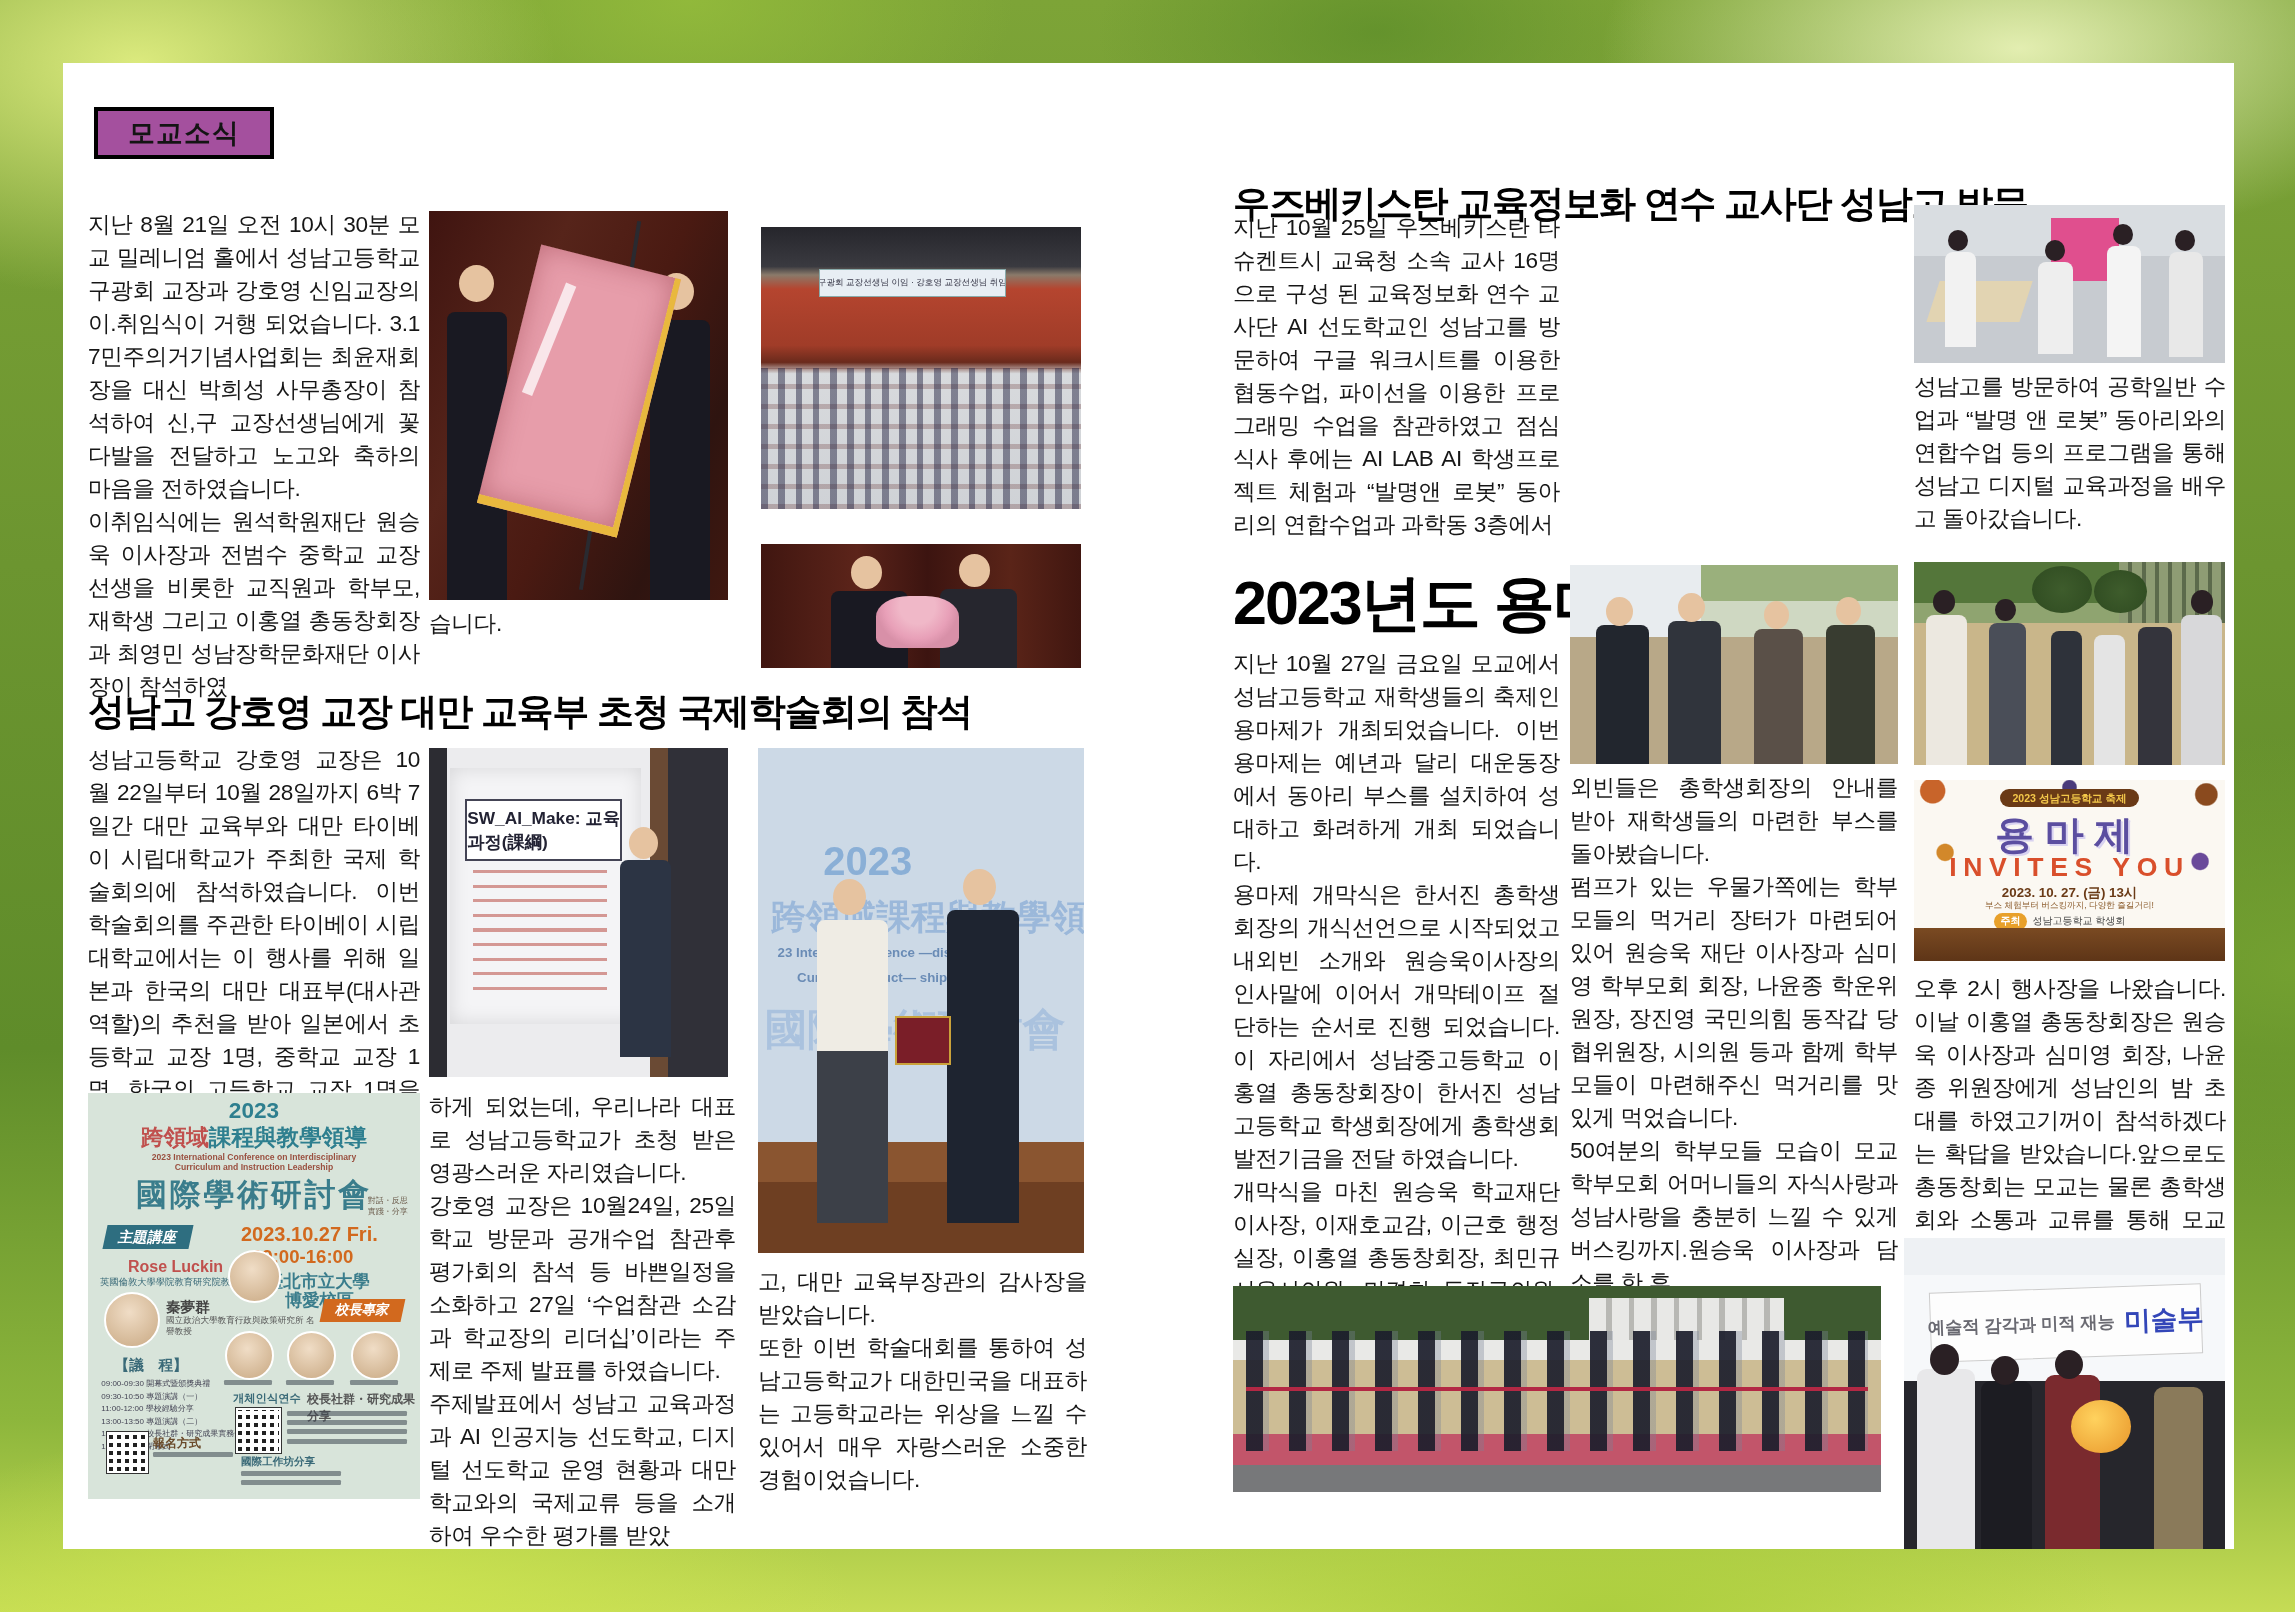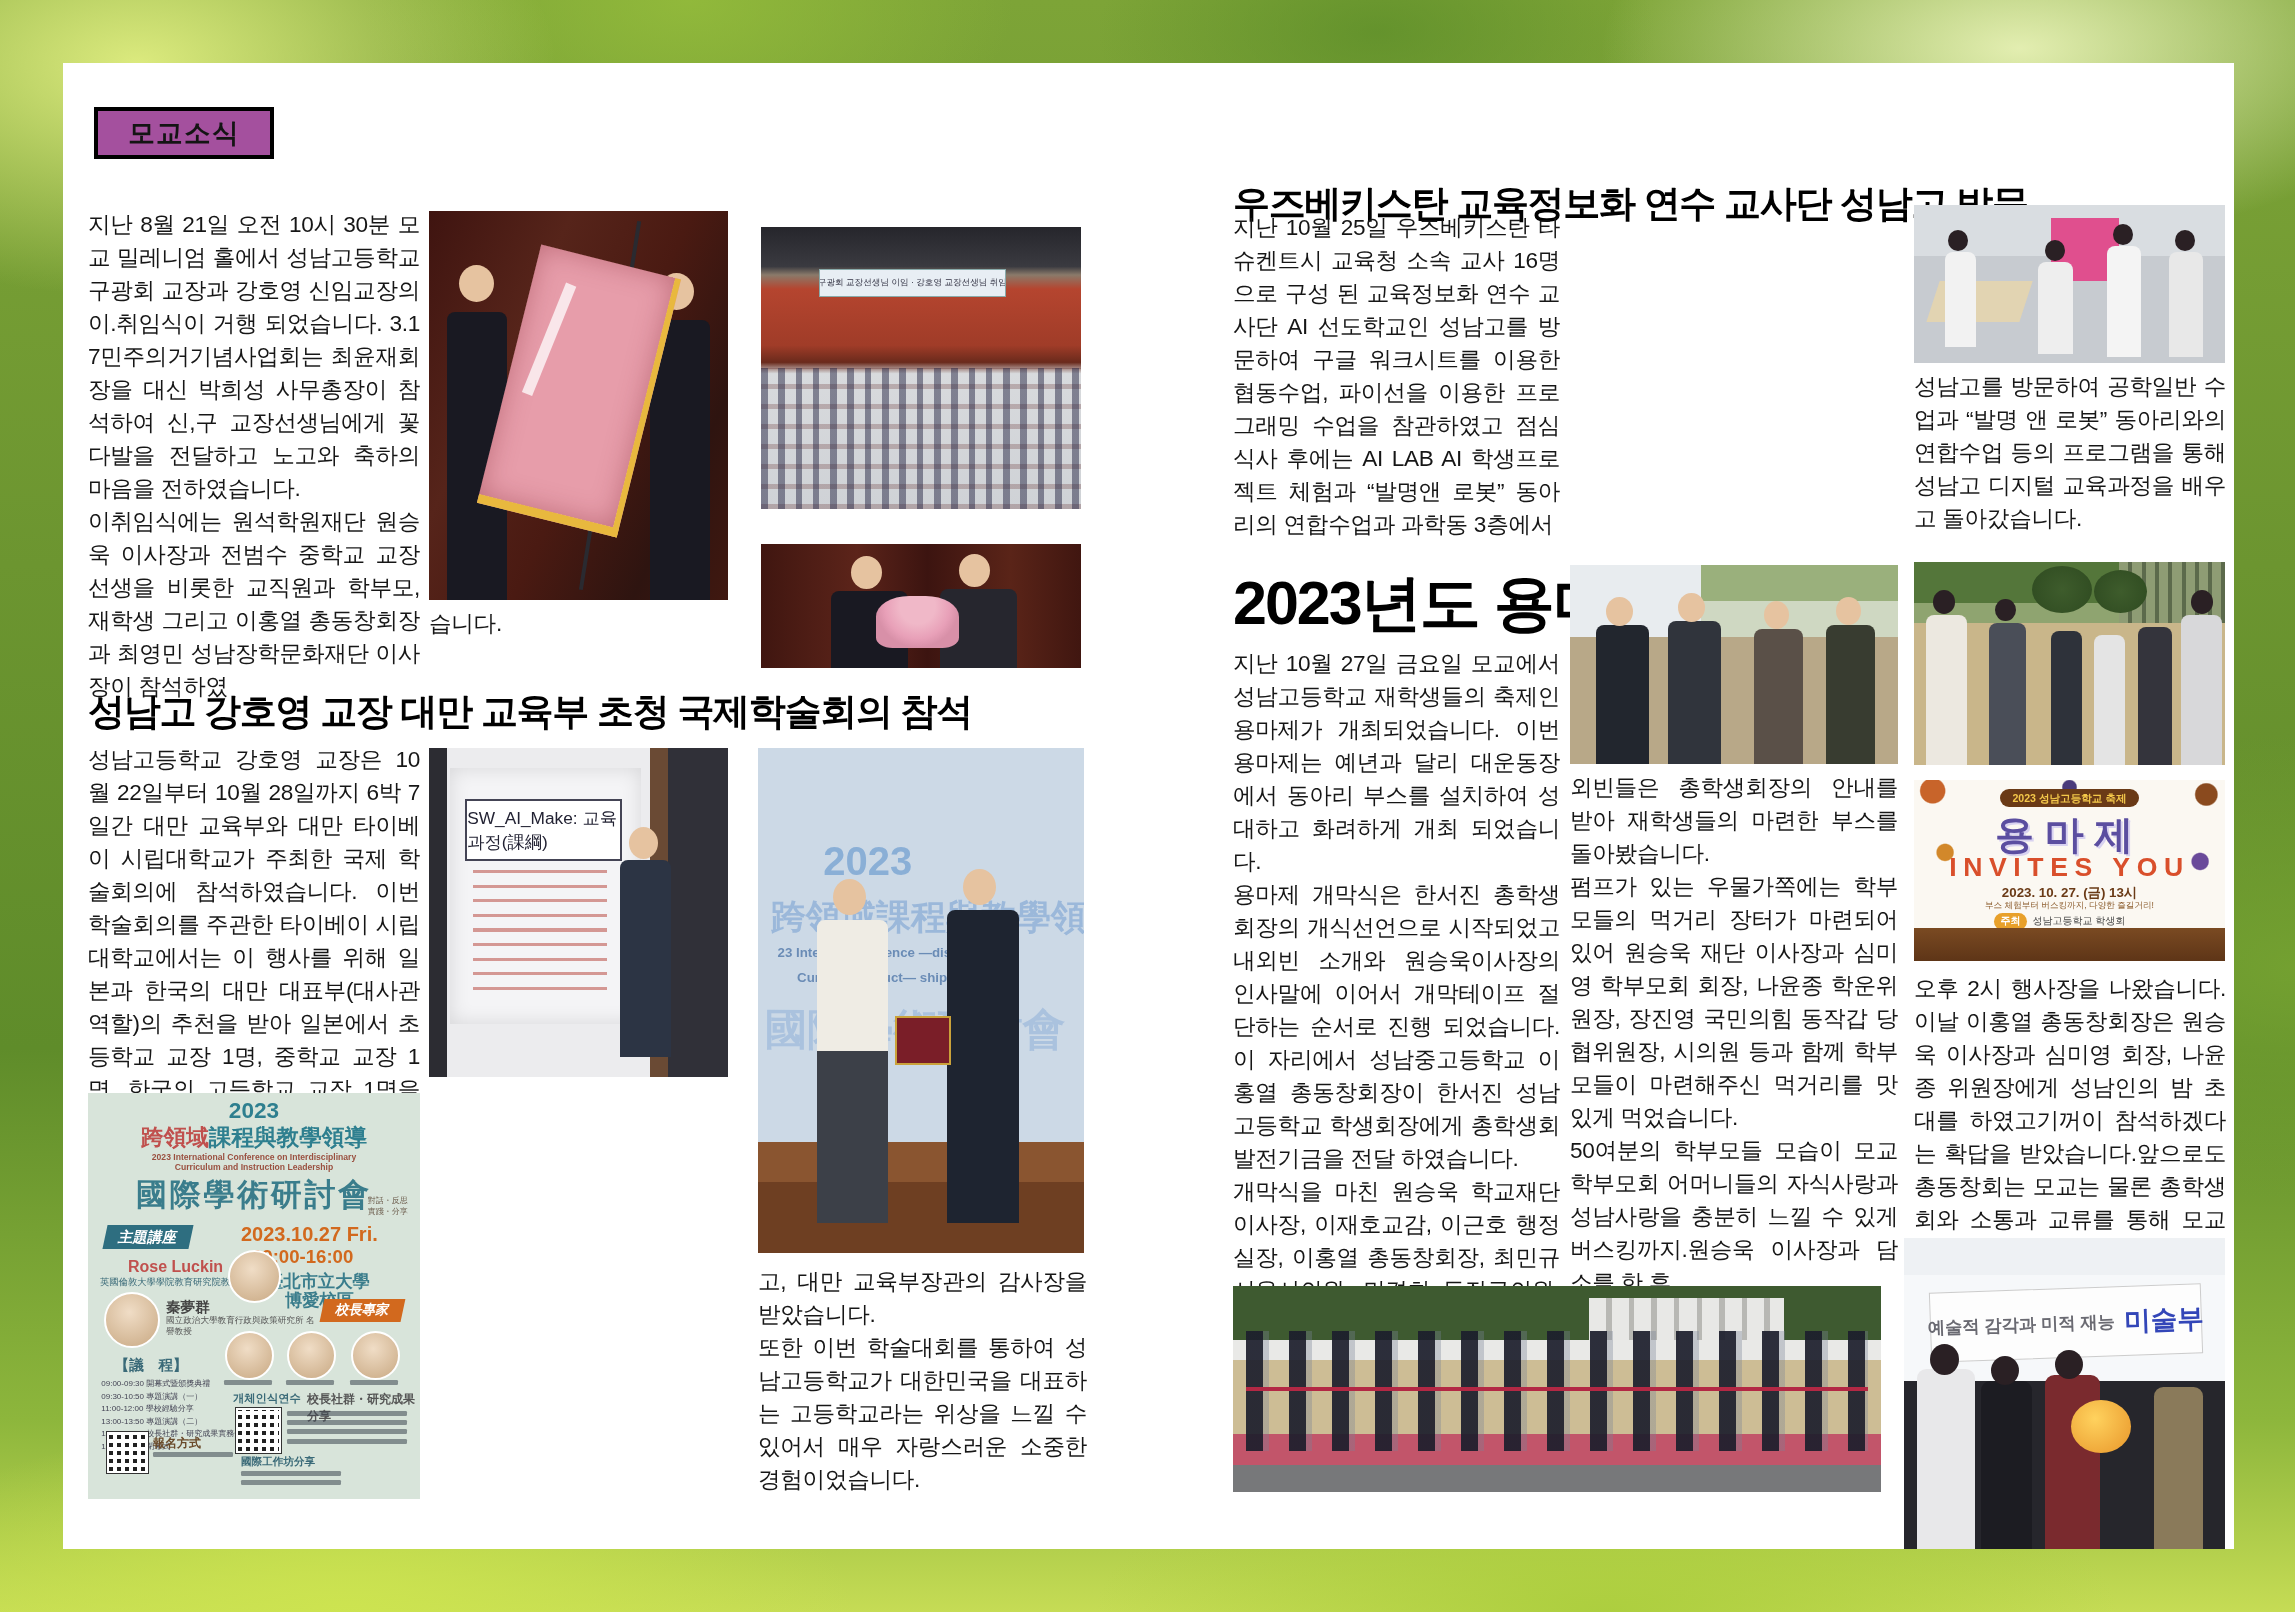--- a/index.html
+++ b/index.html
@@ -48,21 +48,21 @@
      repeating-linear-gradient(90deg, rgba(40,40,70,.5) 0 6.6px, rgba(250,250,250,0) 6.6px 17.3px),
      repeating-linear-gradient(0deg, rgba(90,30,30,.25) 0 5.3px, rgba(255,255,255,0) 5.3px 20px);}
   
   .ph-bouquet{background:linear-gradient(90deg,#401610 0%,#5c241a 30%,#3c1410 52%,#5a2418 78%,#401610 100%);}
   .bouquet{position:absolute;left:36%;top:42%;width:26%;height:42%;background:
      radial-gradient(circle at 50% 20%, #f0b8c8 0 30%, #e8a0b8 55%, #d890a8 70%);border-radius:40% 40% 20% 20%;}
   
   .ph-pres{background:linear-gradient(90deg,#2c2c32 0 6%,#ececee 6% 74%,#6a4a34 74% 80%,#303038 80% 100%);}
   .screen{position:absolute;left:7%;top:6%;width:64%;height:78%;background:#f4f4f6;box-shadow:inset 0 0 20px rgba(0,0,0,.12);}
   .slide-title{position:absolute;left:8%;top:12%;width:80%;border:2px solid #445;
-    font-size:17.3px;font-weight:normal;color:#223;display:flex;align-items:center;justify-content:center;padding:5.3px 0;background:#fff;}
+    font-size:17.3px;font-weight:bold;color:#223;display:flex;align-items:center;justify-content:center;padding:5.3px 0;background:#fff;}
   .slide-lines{position:absolute;left:12%;top:40%;width:70%;height:48%;
     background:repeating-linear-gradient(180deg, rgba(180,60,50,.5) 0 3.3px, transparent 3.3px 14.6px);}
   
   .ph-conf{background:linear-gradient(180deg,#ccd9e6 0 78%,#8a5530 78% 86%,#6e3f22 86% 100%);}
   .conf-big{position:absolute;color:#7fa8d4;font-weight:900;opacity:.85;white-space:nowrap;}
   .conf-cn{position:absolute;color:#8fb0d8;font-weight:900;opacity:.8;white-space:nowrap;}
   .conf-en{position:absolute;color:#5a7fae;font-weight:bold;opacity:.85;white-space:nowrap;}
   
   .ph-lab{background:linear-gradient(180deg,#d9dde1 0 32%,#c7cbd0 32% 100%);}
   .pink-wall{position:absolute;left:44%;top:8%;width:22%;height:40%;background:#e04f8e;}
@@ -214,20 +214,23 @@
     <div class="screen decor">
       <div class="slide-title">
         <span>SW_AI_Make: 교육과정(課綱)</span>
       </div>
       <div class="slide-lines decor"></div>
     </div>
     <div class="suit decor" style="left:64%;top:34%;width:17%;height:60%;background:#2c3444;"></div>
     <div class="head decor" style="left:67%;top:24%;width:29px;height:32px;"></div>
   </div>
 
+  <div class="abs col" style="left:366px;top:1027px;width:307px;height:459px;">하게 되었는데, 우리나라 대표로 성남고등학교가 초청 받은 영광스러운 자리였습니다.
+강호영 교장은 10월24일, 25일 학교 방문과 공개수업 참관후 평가회의 참석 등 바쁜일정을 소화하고 27일 ‘수업참관 소감과 학교장의 리더십’이라는 주제로 주제 발표를 하였습니다.
+주제발표에서 성남고 교육과정과 AI 인공지능 선도학교, 디지털 선도학교 운영 현황과 대만 학교와의 국제교류 등을 소개하여 우수한 평가를 받았</div>
 
   <div class="ph ph-conf" style="left:695px;top:685px;width:326px;height:505px;">
     <div class="conf-big" style="left:20%;top:18%;font-size:40px;">2023</div>
     <div class="conf-cn" style="left:4%;top:29%;font-size:35px;">跨領域課程與教學領</div>
     <div class="conf-en" style="left:6%;top:39%;font-size:13.3px;">23 Inter— Conference —discip</div>
     <div class="conf-en" style="left:12%;top:44%;font-size:13.3px;">Curr— d Instruct— ship</div>
     <div class="conf-cn" style="left:2%;top:50%;font-size:43px;opacity:.55;">國際學術研討會</div>
     <div class="suit decor" style="left:18%;top:34%;width:22%;height:60%;background:#efece4;"></div>
     <div class="decor" style="left:18%;top:60%;width:22%;height:34%;background:#3c4048;"></div>
     <div class="head decor" style="left:23%;top:26%;width:33px;height:36px;"></div>

